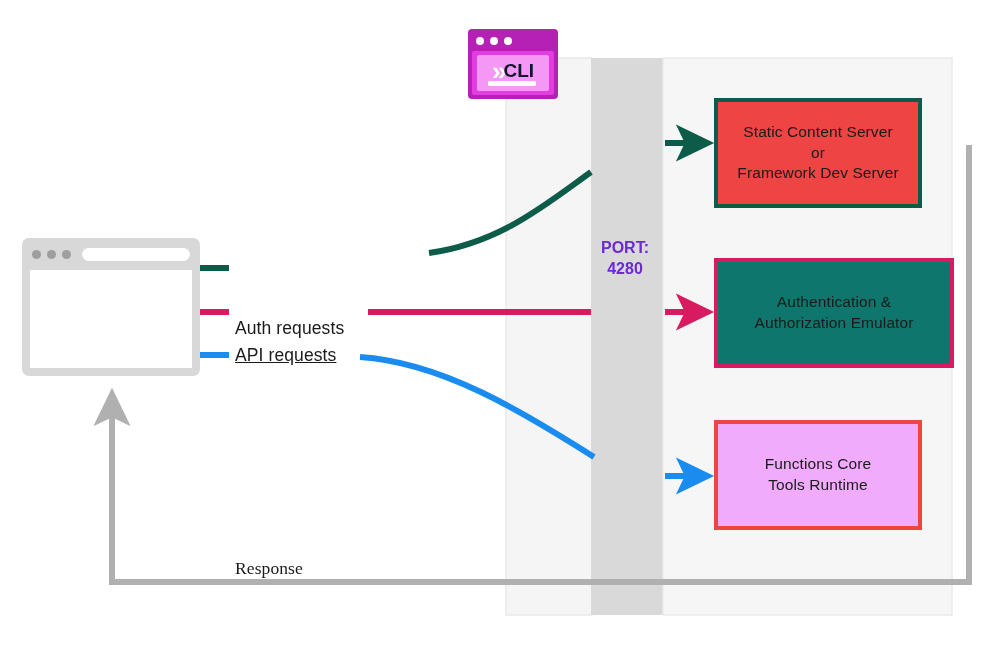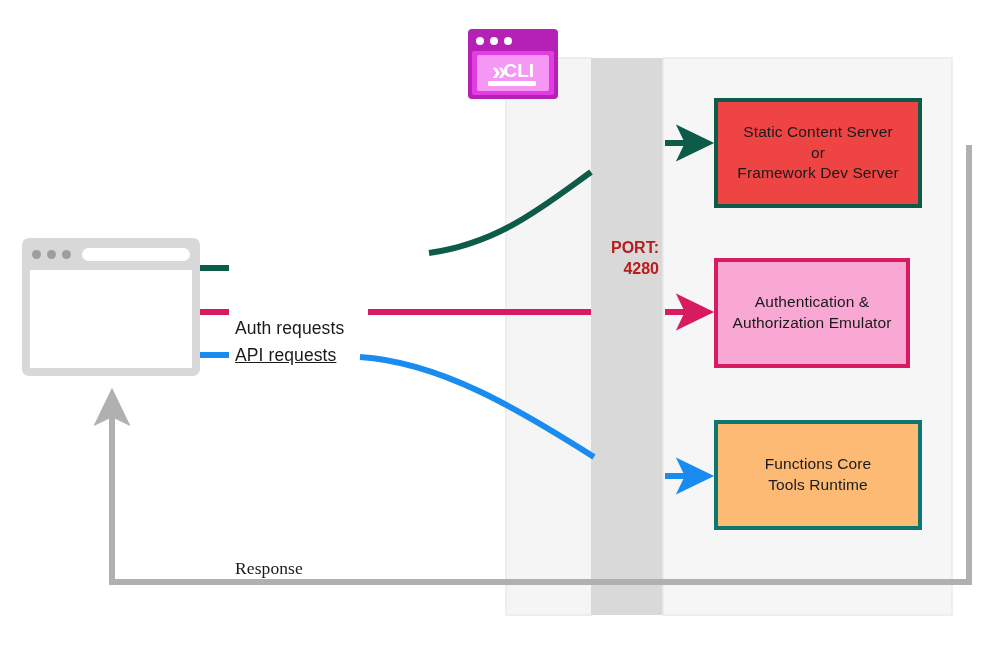--- a/index.html
+++ b/index.html
@@ -11,27 +11,27 @@
   #stage{position:absolute;left:0;top:0;width:1000px;height:654px;}
   svg.layer{position:absolute;left:0;top:0;width:1000px;height:654px;overflow:visible;}
 
   .node-box{position:absolute;box-sizing:border-box;display:flex;
     align-items:center;justify-content:center;text-align:center;
     font-size:15.5px;color:#1a1a1a;line-height:1.35;letter-spacing:.1px;}
   .node-box .lbl{padding:0 8px;white-space:pre-line;}
 
   #box-static{left:714px;top:98px;width:208px;height:110px;
     border:4px solid #0d5c4a;background:#ef4444;}
-  #box-auth{left:714px;top:258px;width:196px;height:110px;
-    border:4px solid #d81b60;background:#f9a8d4;}
+  #box-auth{left:714px;top:258px;width:240px;height:110px;
+    border:4px solid #d81b60;background:#0f766e;}
   #box-func{left:714px;top:420px;width:208px;height:110px;
-    border:4px solid #0f766e;background:#fdba74;}
+    border:4px solid #ef4444;background:#f0abfc;}
 
   #port-label{position:absolute;left:591px;top:238px;width:68px;
-    text-align:right;font-size:16px;font-weight:bold;color:#b91c1c;
+    text-align:center;font-size:16px;font-weight:bold;color:#6d28d9;
     line-height:1.3;white-space:pre-line;}
 
   .flow-label{position:absolute;font-size:17.5px;color:#1a1a1a;
     letter-spacing:.1px;white-space:nowrap;background:#ffffff;padding:0 5px;}
   #label-static{left:230px;top:255px;}
   #label-auth{left:230px;top:302px;margin-top:16px;}
   #label-api{left:230px;top:345px;text-decoration:underline;}
   #label-response{left:230px;top:558px;font-family:Liberation Serif, serif;}
 
   
@@ -50,21 +50,21 @@
   #cli-titlebar{height:15px;display:flex;align-items:center;gap:6px;padding-left:4px;}
   .cli-dot{width:8px;height:8px;border-radius:50%;background:#ffffff;flex:0 0 auto;}
   #cli-body{flex:1 1 auto;margin-top:3px;background:#e23ce2;border-radius:2px;
     position:relative;display:flex;align-items:center;justify-content:center;}
   #cli-screen{position:absolute;left:5px;top:4px;right:5px;bottom:4px;
     background:#f597f5;border-radius:2px;}
   #cli-glyph{position:relative;display:flex;align-items:flex-start;
     gap:2px;transform:translateY(-2px);}
   #cli-chev{color:#ffffff;font-size:26px;font-weight:bold;line-height:26px;
     letter-spacing:-5px;}
-  #cli-text{color:#ffffff;font-size:19px;font-weight:bold;line-height:26px;
+  #cli-text{color:#0f172a;font-size:19px;font-weight:bold;line-height:26px;
     letter-spacing:0px;}
   #cli-underline{position:absolute;left:16px;bottom:9px;width:48px;height:5px;
     background:#ffffff;border-radius:1px;}
 </style>
 </head>
 <body>
 
 <div id="stage">
 
   <svg class="layer">

